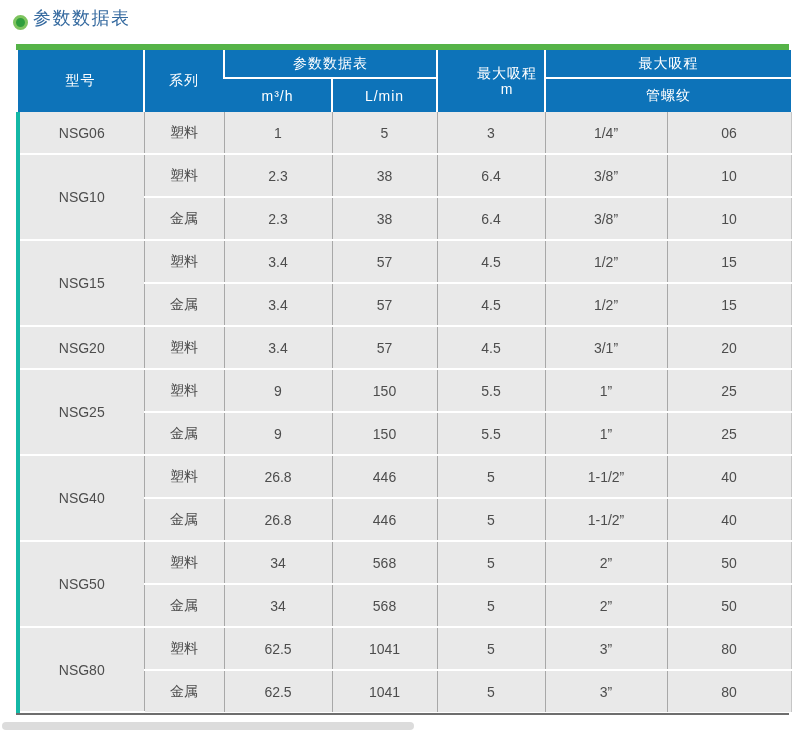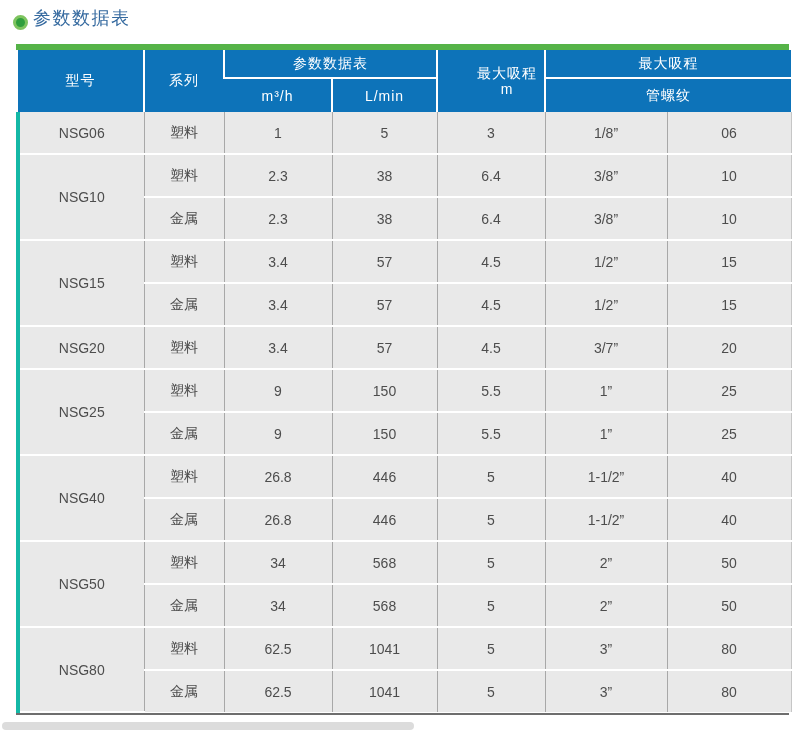--- a/index.html
+++ b/index.html
@@ -118,21 +118,21 @@
         <th colspan="2">管螺纹</th>
       </tr>
     </thead>
     <tbody>
         <tr>
           <td rowspan="1" class="model">NSG06</td>
           <td>塑料</td>
           <td>1</td>
           <td>5</td>
           <td>3</td>
-          <td>1/8”</td>
+          <td>1/4”</td>
           <td>06</td>
         </tr>
         <tr>
           <td rowspan="2" class="model">NSG10</td>
           <td>塑料</td>
           <td>2.3</td>
           <td>38</td>
           <td>6.4</td>
           <td>3/8”</td>
           <td>10</td>
@@ -161,21 +161,21 @@
           <td>4.5</td>
           <td>1/2”</td>
           <td>15</td>
         </tr>
         <tr>
           <td rowspan="1" class="model">NSG20</td>
           <td>塑料</td>
           <td>3.4</td>
           <td>57</td>
           <td>4.5</td>
-          <td>3/7”</td>
+          <td>3/1”</td>
           <td>20</td>
         </tr>
         <tr>
           <td rowspan="2" class="model">NSG25</td>
           <td>塑料</td>
           <td>9</td>
           <td>150</td>
           <td>5.5</td>
           <td>1”</td>
           <td>25</td>

